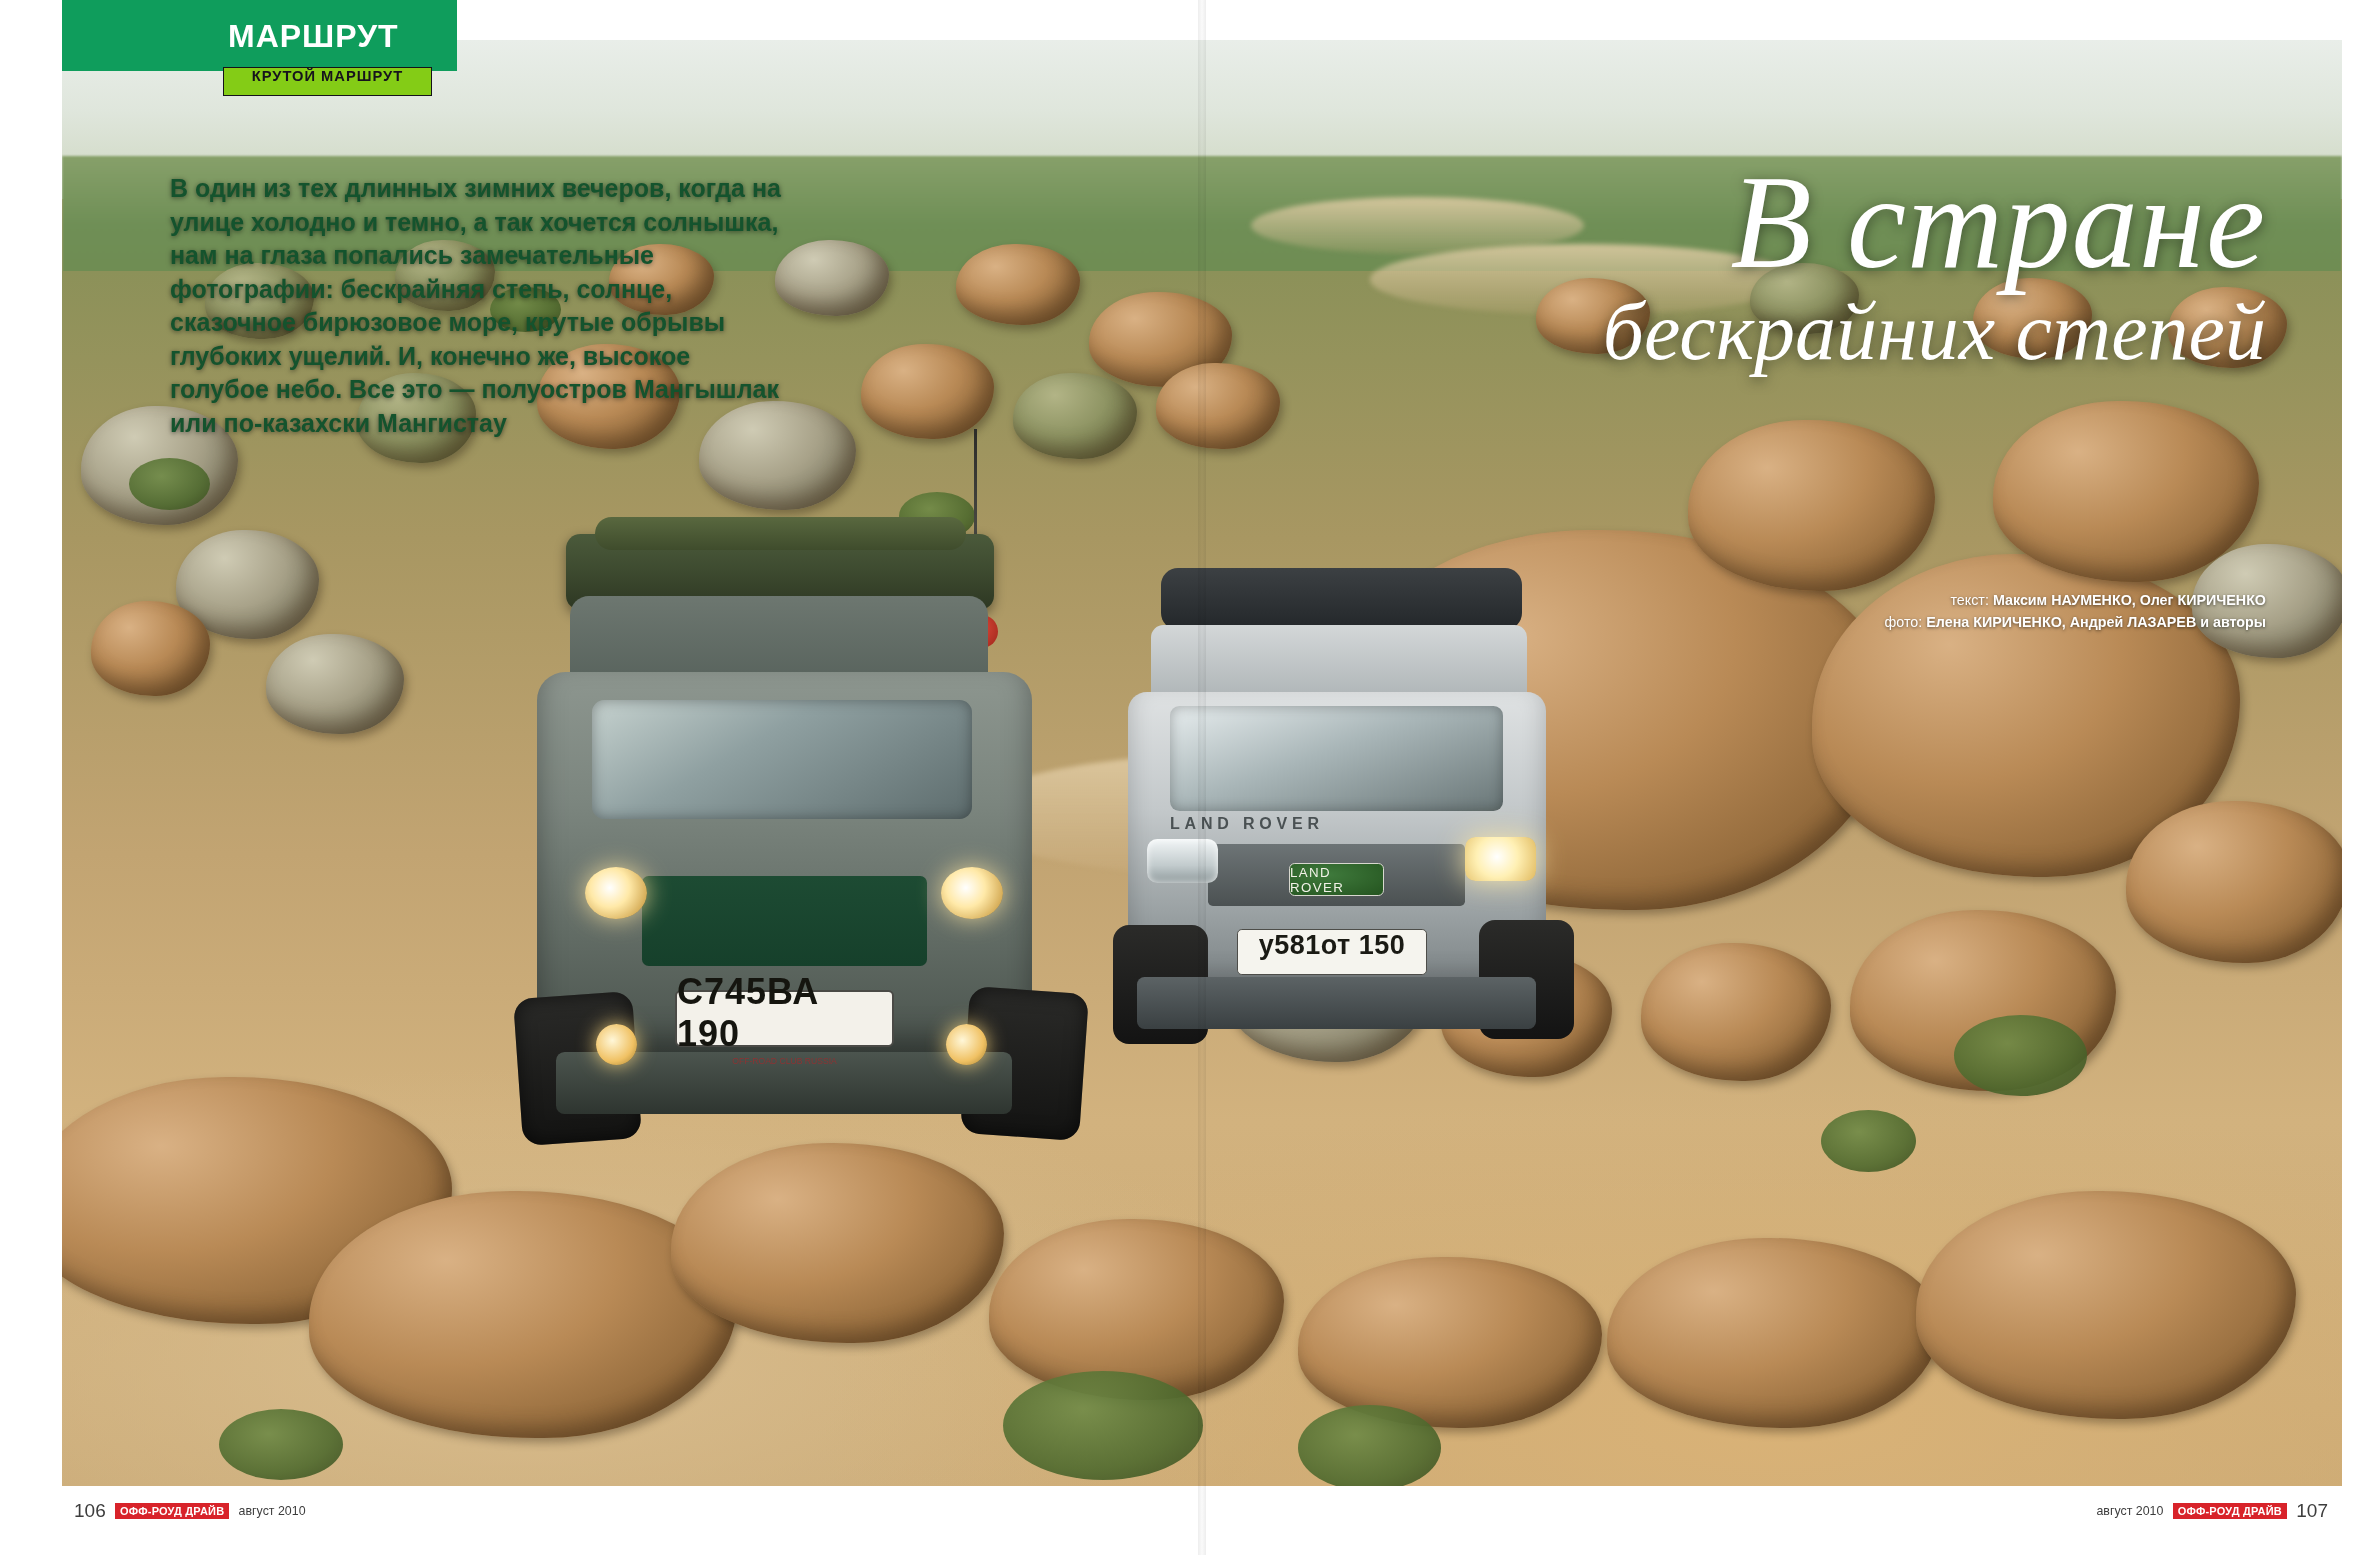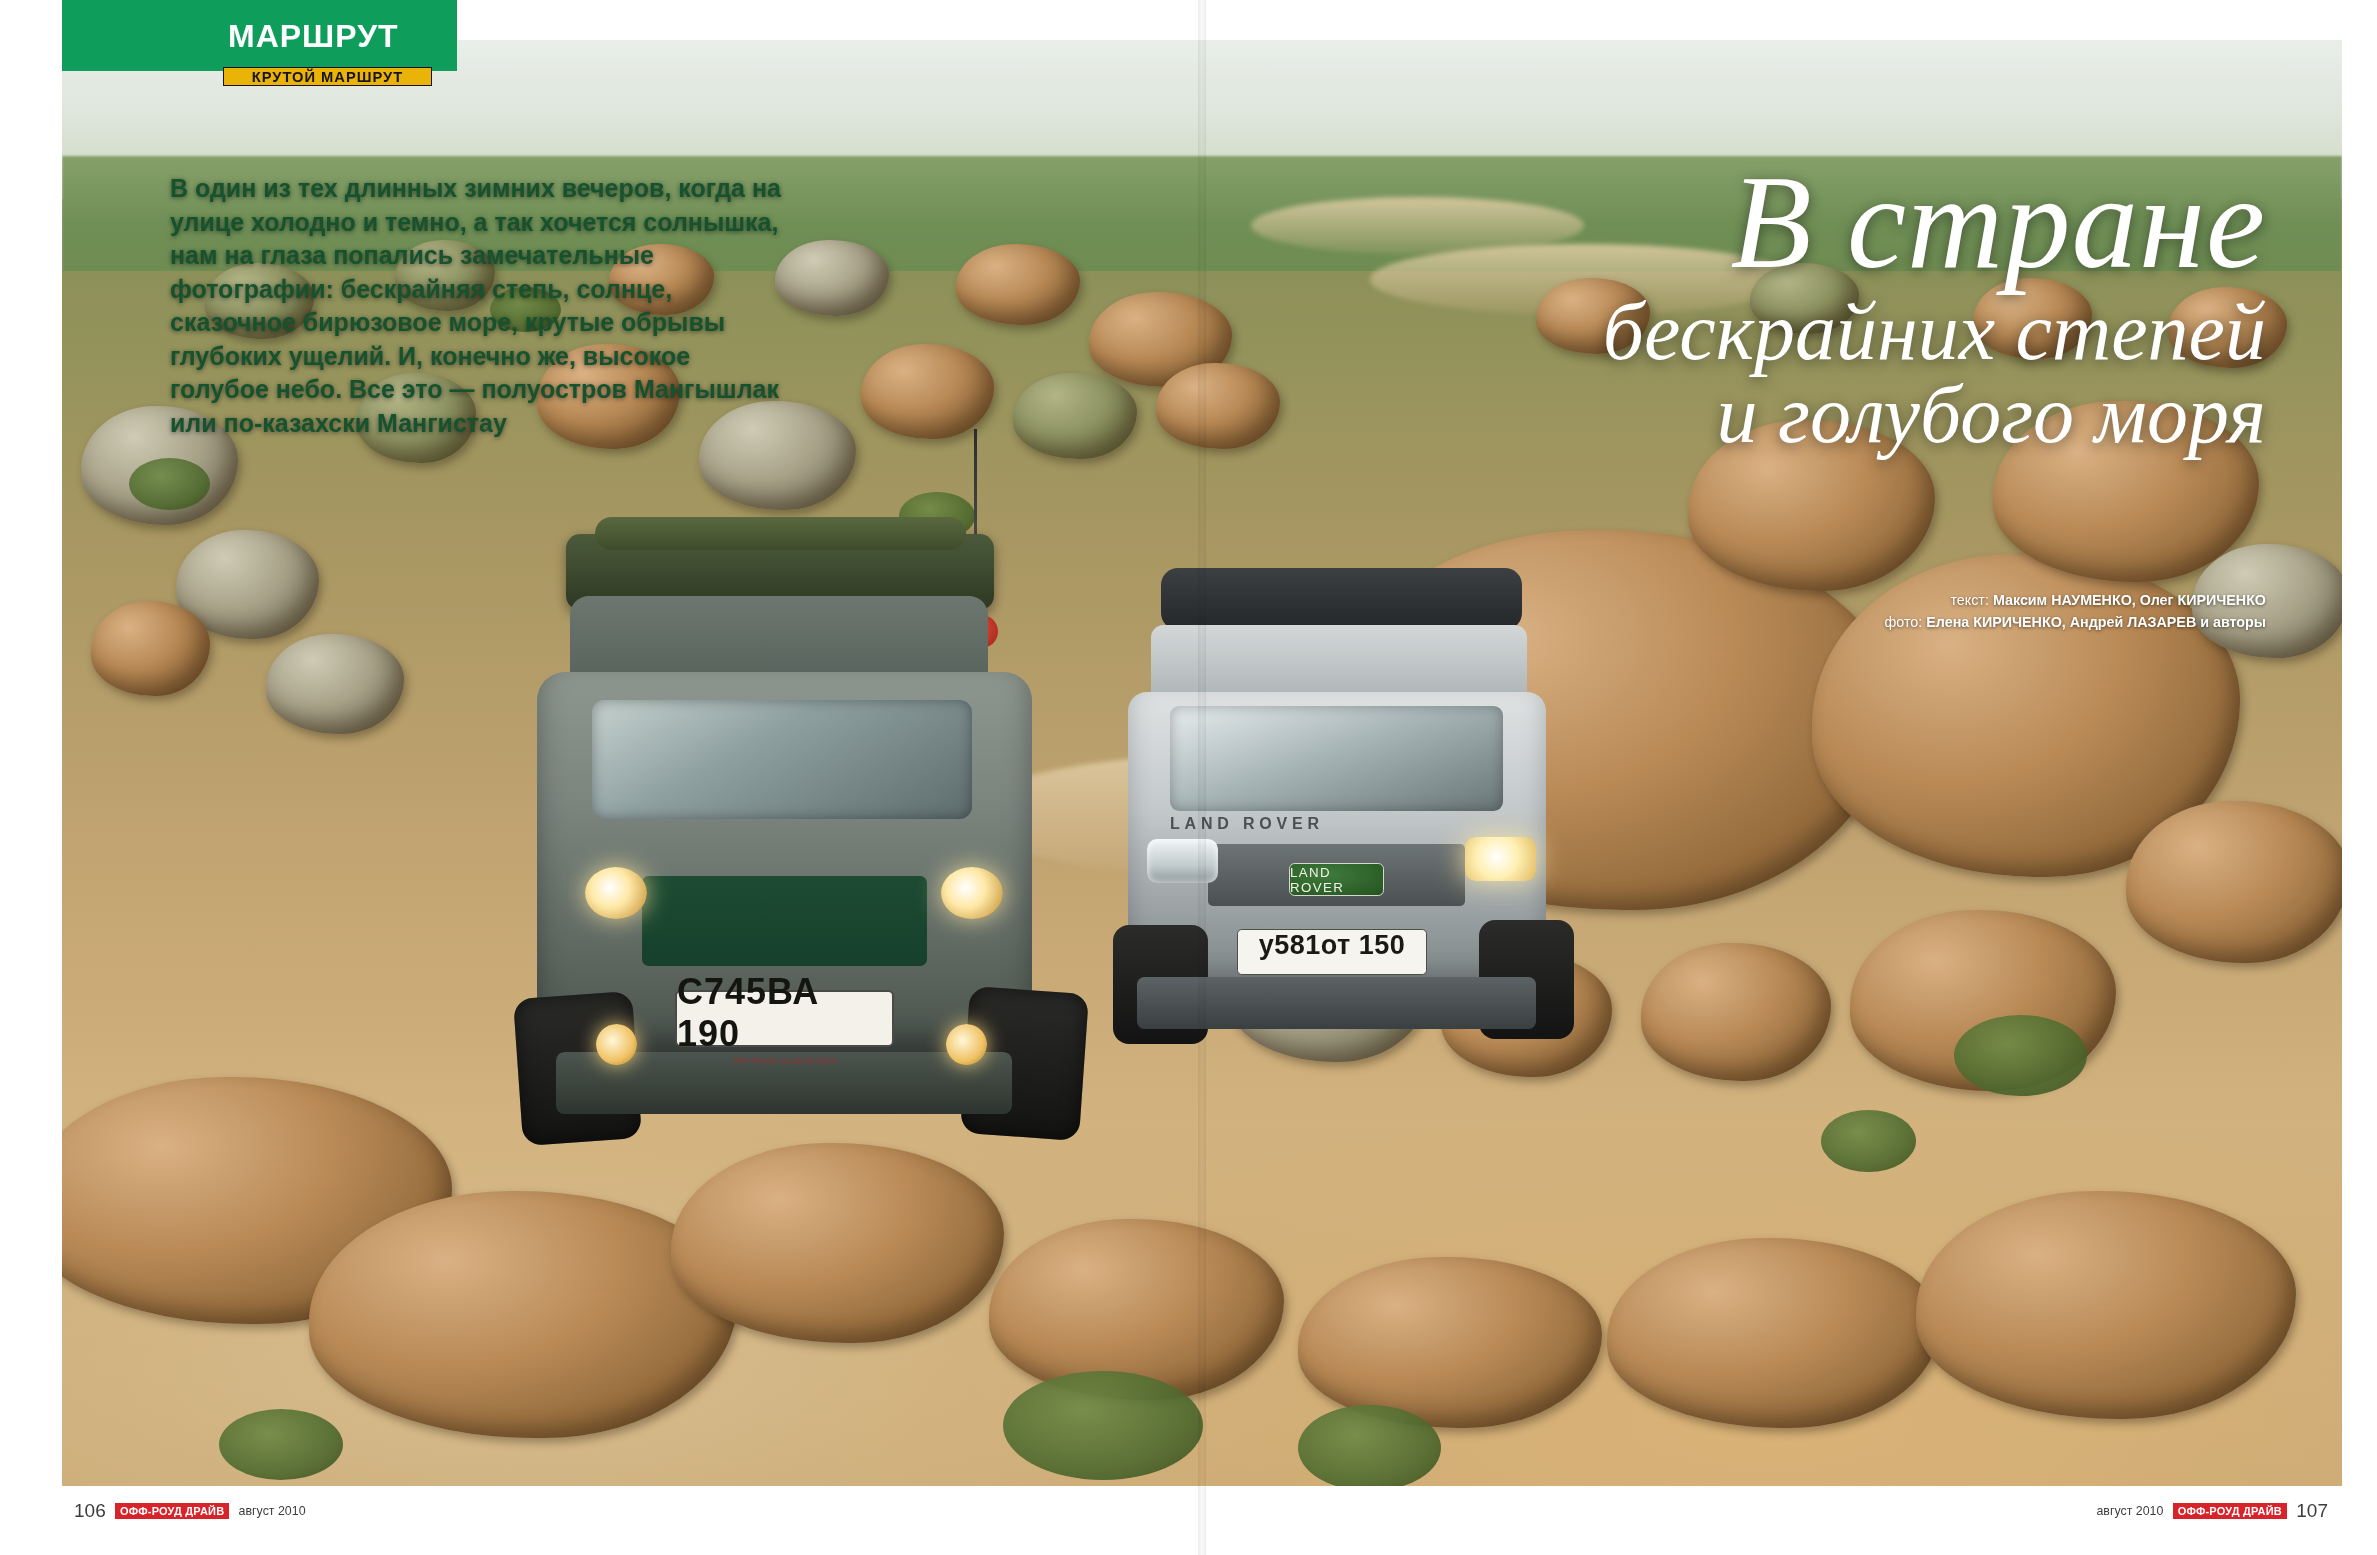--- a/index.html
+++ b/index.html
@@ -236,23 +236,23 @@
   
   .rubric-box {
     position: absolute; left: 62px; top: 0; width: 395px; height: 71px;
     background: #0f9d5c;
   }
   .rubric-title {
     position: absolute; left: 228px; top: 18px;
     font-size: 32px; font-weight: bold; color: #ffffff; letter-spacing: 1px;
   }
   .rubric-sub-box {
-    position: absolute; left: 223px; top: 67px; width: 209px; height: 19px;
-    background: #eab308; border: 1.4px solid #14121a;
-    display: flex; align-items: center; justify-content: center;
+    position: absolute; left: 223px; top: 67px; width: 209px; height: 29px;
+    background: #84cc16; border: 1.4px solid #14121a;
+    display: flex; align-items: flex-start; justify-content: center;
   }
   .rubric-sub {
     font-size: 14.7px; font-weight: bold; color: #16131c; letter-spacing: 1px;
   }
 
   .lead {
     position: absolute; left: 108px; top: 132px; width: 613px;
     font-size: 25px; line-height: 1.34; font-weight: bold; color: #14532d;
     text-shadow: 0 1.4px 4.8px rgba(0,0,0,.55);
   }
@@ -400,21 +400,20 @@
       <div class="lr-headlight lr-hl-r bright"></div>
       <div class="lr-bumper"></div>
       <div class="lr-plate">
         <div class="num">у581от 150</div>
       </div>
     </div>
 
     <div class="headline">
       <div class="l1">В стране</div>
       <div class="l2">бескрайних степей</div>
-      <div class="l3">и голубого моря</div>
     </div>
 
     <div class="lead">В один из тех длинных зимних вечеров, когда на улице холодно и темно, а так хочется солнышка, нам на глаза попались замечательные фотографии: бескрайняя степь, солнце, сказочное бирюзовое море, крутые обрывы глубоких ущелий. И, конечно же, высокое голубое небо. Все это — полуостров Мангышлак или по-казахски Мангистау</div>
 
     <div class="credits">
       <div>
         <span class="label">текст:</span>
         <span>Максим НАУМЕНКО, Олег КИРИЧЕНКО</span>
       </div>
       <div>

